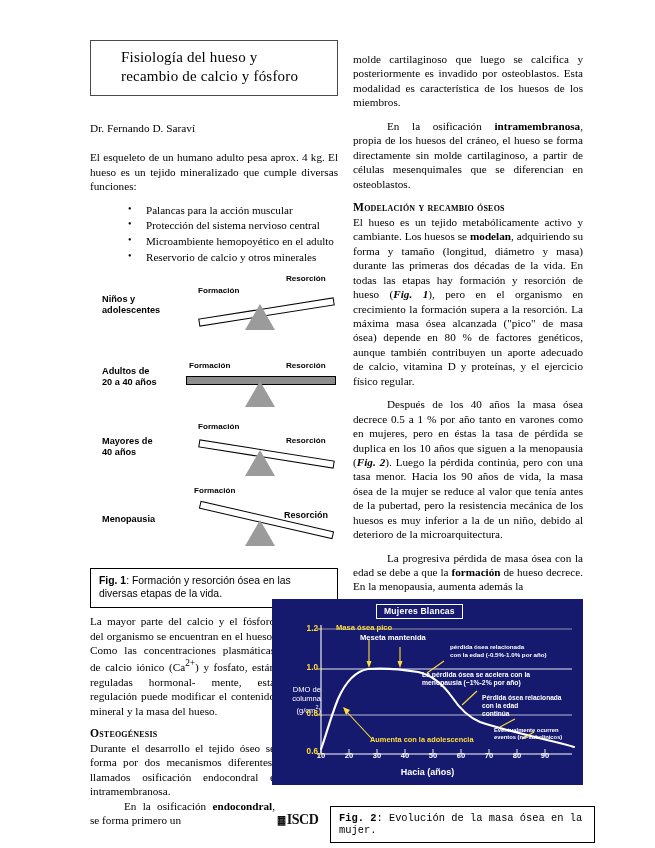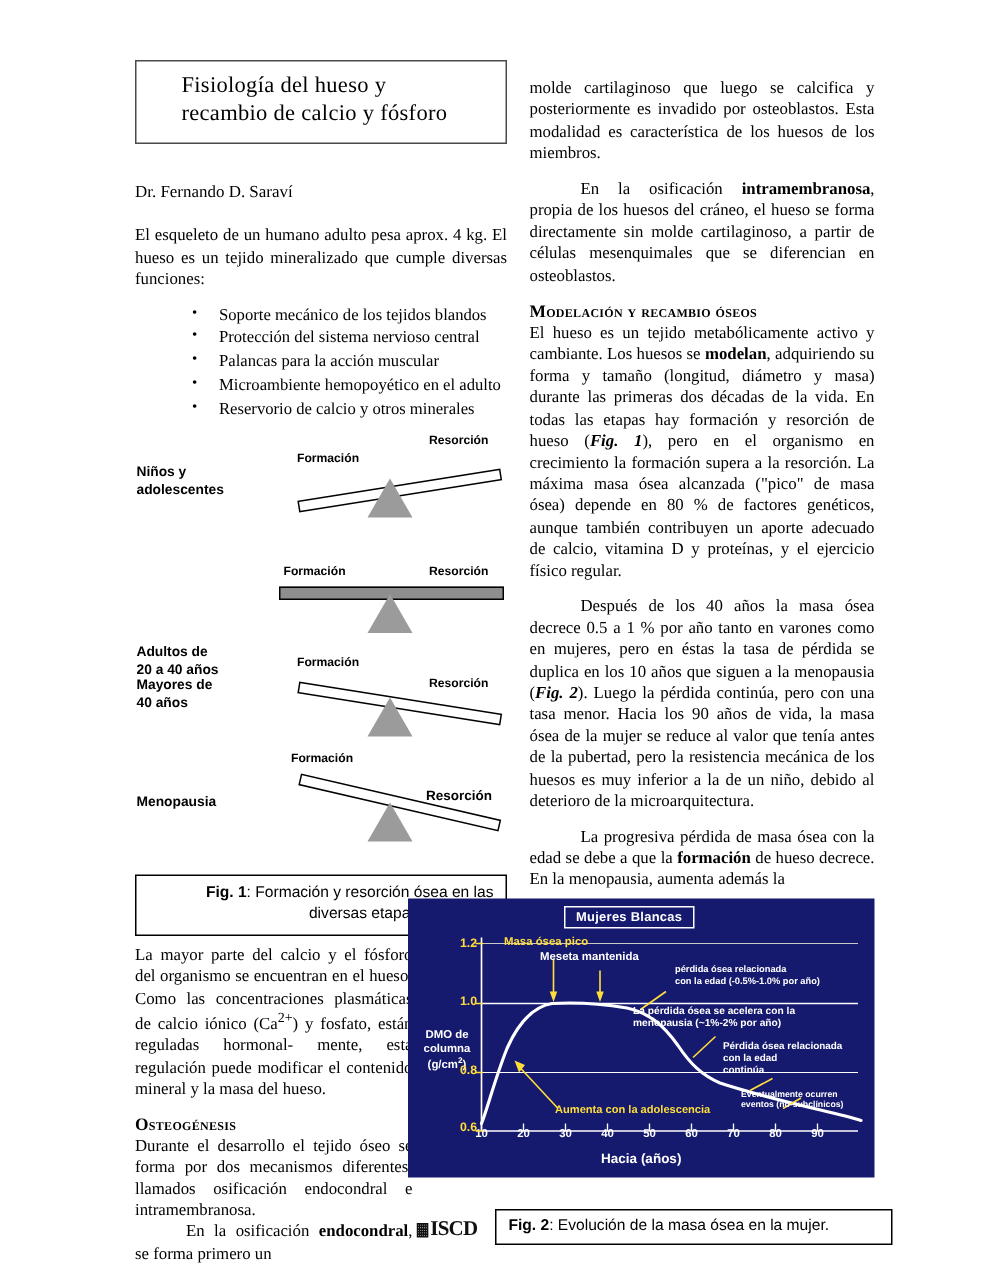--- a/index.html
+++ b/index.html
@@ -103,21 +103,21 @@
     height: 290px;
     margin-top: 6px;
   }
   .seesaw {
     position: absolute;
     width: 248px;
     height: 70px;
   }
   .seesaw .stage-label {
     position: absolute;
-    left: 1px;
+    left: 12px;
     font-family: "Liberation Sans", sans-serif;
     font-size: 9.2px;
     font-weight: bold;
     line-height: 1.25;
     color: #000;
   }
   .beam {
     position: absolute;
     background: #ffffff;
     border: 1.1px solid #000;
@@ -153,21 +153,20 @@
     color: #000;
   }
 
   
   .caption-box {
     border: 1.2px solid #000;
     padding: 5px 8px 6px 8px;
     font-family: "Liberation Sans", sans-serif;
     font-size: 10.4px;
     line-height: 1.32;
-    text-align: right;
   }
   .caption-box .lbl { font-weight: bold; }
 
   
   .fig2-wrap {
     position: absolute;
     left: 272px;
     top: 599px;
     width: 311px;
     height: 214px;
@@ -192,24 +191,24 @@
     color: #ffffff;
     letter-spacing: 0.2px;
   }
   .y-axis-title {
     position: absolute;
     left: 3px;
     top: 86px;
     width: 46px;
     font-family: "Liberation Sans", sans-serif;
     font-size: 7.6px;
-    font-weight: bold;
+    font-weight: normal;
     color: #ffffff;
     line-height: 1.25;
-    text-align: center;
+    text-align: right;
   }
   .y-tick-label {
     position: absolute;
     font-family: "Liberation Sans", sans-serif;
     font-size: 8.2px;
     font-weight: bold;
     color: #ffde3a;
     text-align: right;
     width: 22px;
   }
@@ -257,21 +256,21 @@
     font-size: 12px;
     transform: scaleX(0.8);
   }
   .fig2-caption {
     position: absolute;
     left: 330px;
     top: 806px;
     width: 247px;
     border: 1.2px solid #000;
     padding: 5px 8px 6px 8px;
-    font-family: Liberation Sans, sans-serif;
+    font-family: Liberation Mono, monospace;
     font-size: 10.4px;
     background: #fff;
   }
   .fig2-caption .lbl { font-weight: bold; }
 </style>
 </head>
 <body>
 
 <div class="page">
 
@@ -280,42 +279,41 @@
     <div class="title-box">
       <div class="line">Fisiología del hueso y</div>
       <div class="line">recambio de calcio y fósforo</div>
     </div>
 
     <div class="author">Dr. Fernando D. Saraví</div>
 
     <p class="body">El esqueleto de un humano adulto pesa aprox. 4 kg. El hueso es un tejido mineralizado que cumple diversas funciones:</p>
 
     <ul class="bullets">
-      <li>Soporte mecánico de los tejidos blandos</li>
+      <li>Palancas para la acción muscular</li>
       <li>Protección del sistema nervioso central</li>
-      <li>Palancas para la acción muscular</li>
       <li>Microambiente hemopoyético en el adulto</li>
       <li>Reservorio de calcio y otros minerales</li>
     </ul>
 
     <div class="fig1">
 
       <div class="seesaw" style="top:0px;">
         <div class="stage-label" style="top:18px;">
           <span>Niños y</span><br>
           <span>adolescentes</span>
         </div>
         <div class="beam" style="left:108px; top:32px; width:135px; transform:rotate(-9deg); transform-origin:50% 50%;"></div>
         <div class="fulcrum" style="left:155px; top:28px;"></div>
         <div class="beam-label" style="left:108px; top:10px;">Formación</div>
         <div class="beam-label" style="left:196px; top:-2px;">Resorción</div>
       </div>
 
       <div class="seesaw" style="top:72px;">
-        <div class="stage-label" style="top:18px;margin-top:48px;">
+        <div class="stage-label" style="top:18px;">
           <span>Adultos de</span><br>
           <span>20 a 40 años</span>
         </div>
         <div class="beam flat" style="left:96px; top:28px; width:148px;"></div>
         <div class="fulcrum" style="left:155px; top:33px;"></div>
         <div class="beam-label" style="left:99px; top:13px;">Formación</div>
         <div class="beam-label" style="left:196px; top:13px;">Resorción</div>
       </div>
 
       <div class="seesaw" style="top:144px;">

